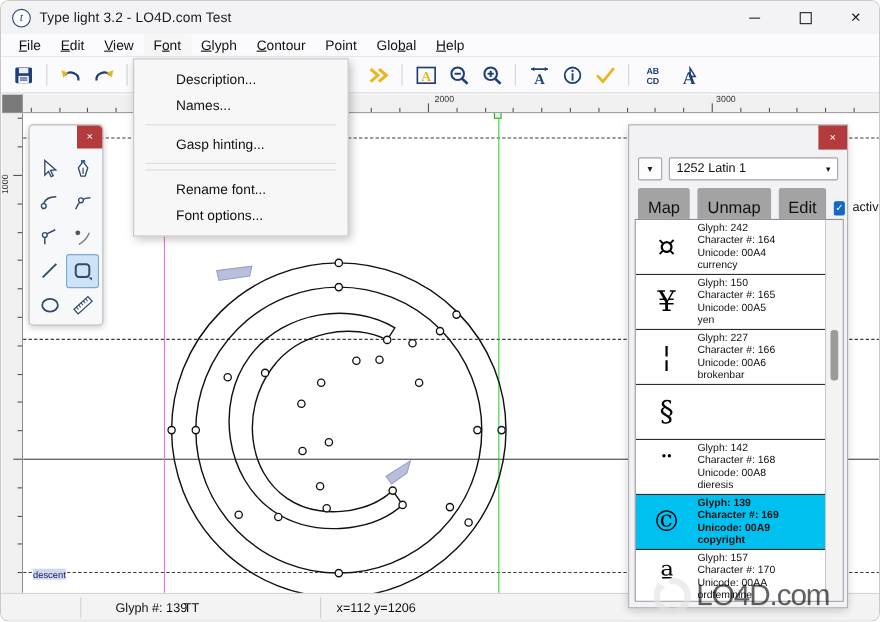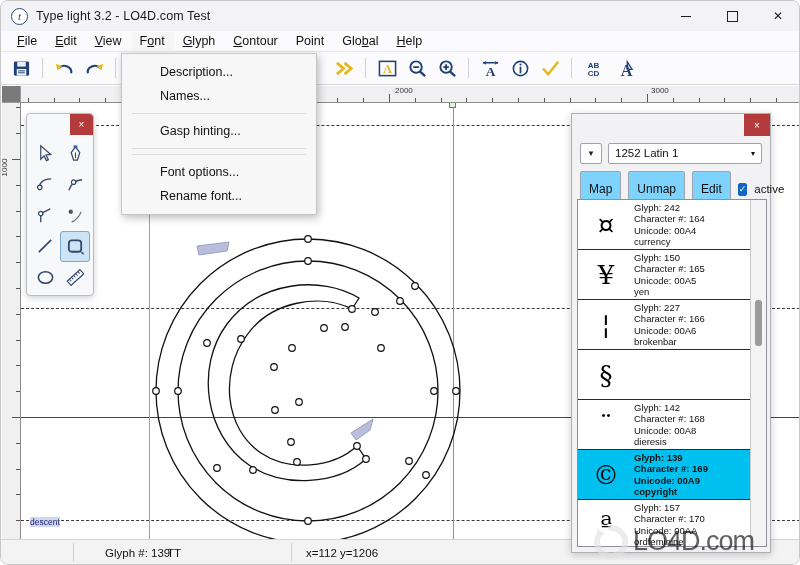--- a/index.html
+++ b/index.html
@@ -165,22 +165,22 @@
     width:22px; height:21px; background:#fdfdfd; border:1px solid #9fa3ab; border-radius:2px;
     display:flex; align-items:center; justify-content:center; font-size:9px; color:#222;
   }
   .gp-combo {
     flex:1; height:21px; background:#fff; border:1px solid #9fa3ab; border-radius:2px;
     display:flex; align-items:center; justify-content:space-between;
     padding:0 6px; font-size:11.5px;
   }
   .gp-row2 { display:flex; align-items:center; gap:7px; padding:5px 8px 6px 8px; }
   .gp-btn {
-    height:36px; padding:0 8px; background:#7dd3fc; border:1px solid #9fa3ab;
-    border-radius:2px; font-size:12px; display:flex; align-items:center;
+    height:36px; padding:0 8px; background:#a3a3a3; border:1px solid #9fa3ab;
+    border-radius:2px; font-size:15px; display:flex; align-items:center;
   }
   .gp-check {
     width:13px; height:13px; background:#1268c3; border:1px solid #1268c3;
     border-radius:2px; display:flex; align-items:center; justify-content:center;
     color:#fff; font-size:9px;
   }
   .gp-activelbl { font-size:11.5px; }
   .gp-listwrap {
     position:absolute; left:5px; top:85px; width:190px; height:348px;
     background:#fff; border:1px solid #8d9099; overflow:hidden;
@@ -533,22 +533,22 @@
     </div>
   </div>
 
   <div class="fontmenu" id="fontMenu">
       <div class="fm-item">Description...</div>
       <div class="fm-item">Names...</div>
       <div class="fm-sep"></div>
       <div class="fm-item">Gasp hinting...</div>
       <div class="fm-sep"></div>
       <div class="fm-sep"></div>
+      <div class="fm-item">Rename font...</div>
       <div class="fm-item">Font options...</div>
-      <div class="fm-item">Rename font...</div>
     </div>
 
   <div class="glyphpanel">
     <div class="gp-head">
       <div class="gp-close">×</div>
     </div>
     <div class="gp-row1">
       <div class="gp-dropbtn">▾</div>
       <div class="gp-combo">
         <span>1252 Latin 1</span>

